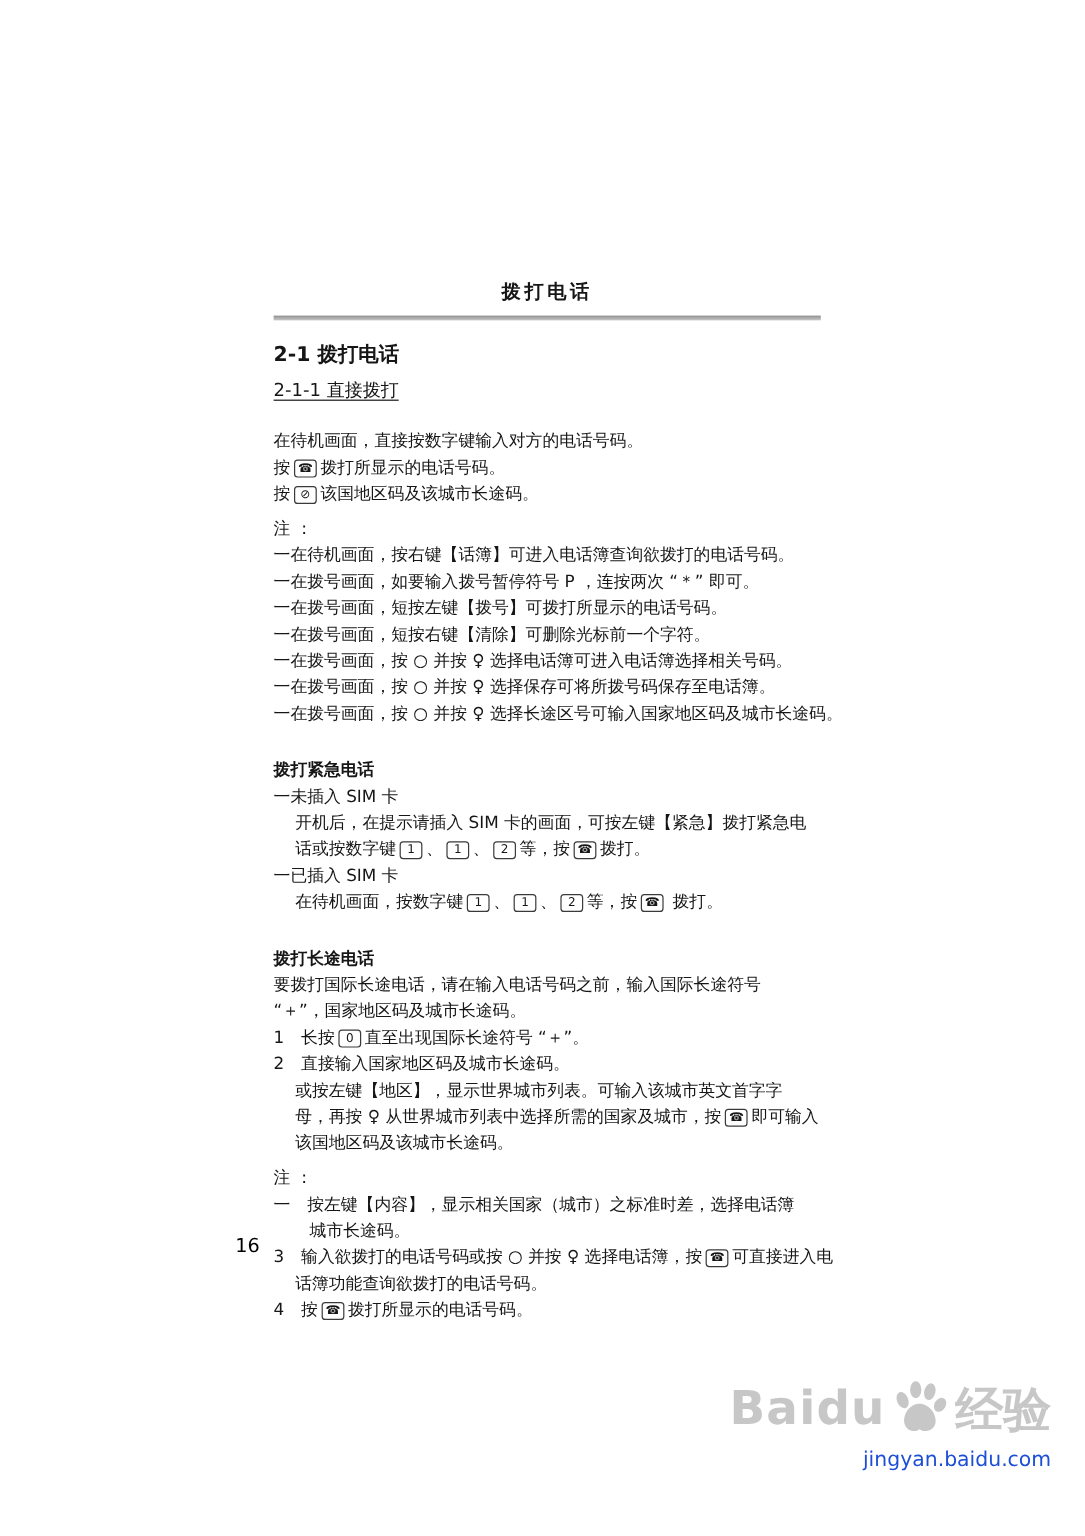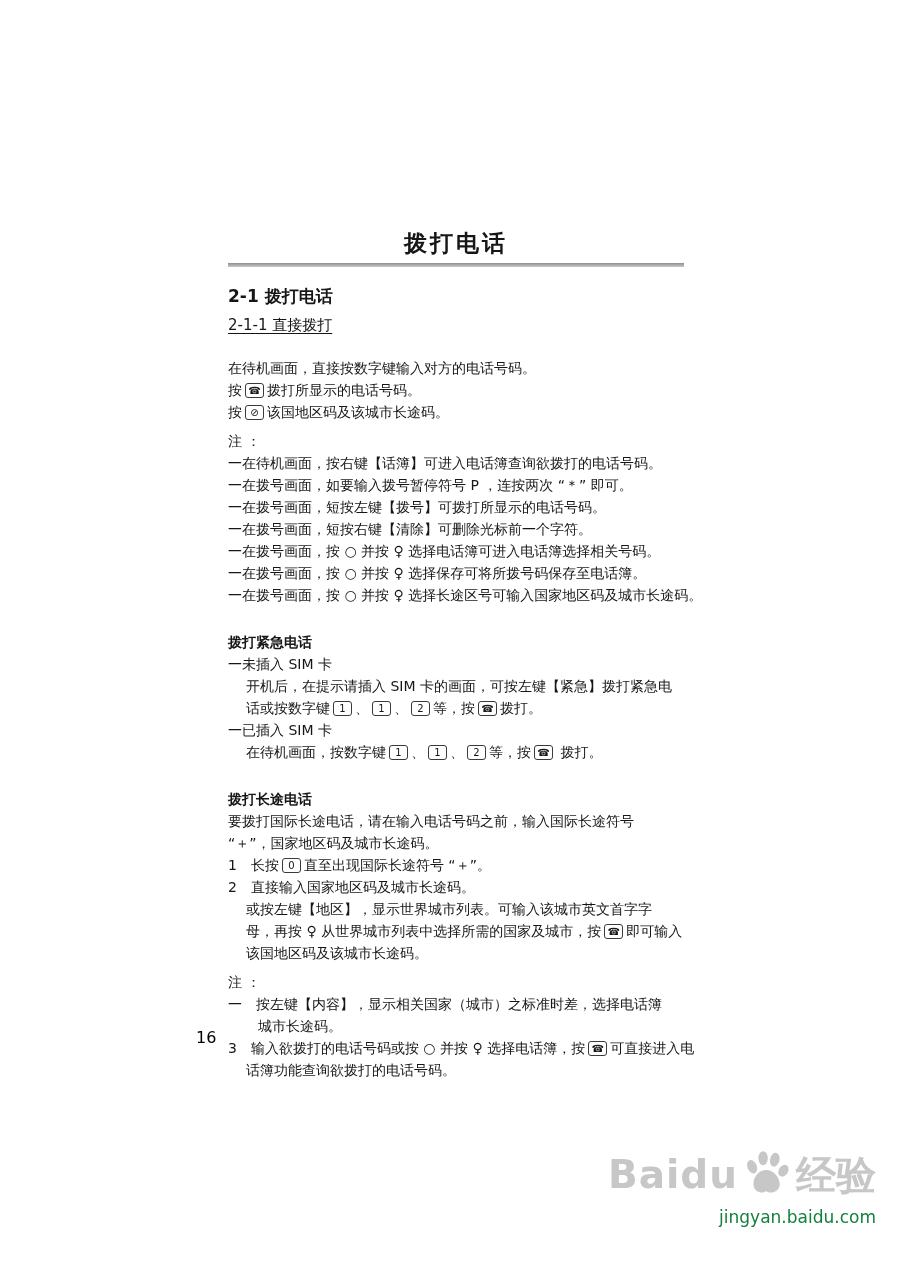--- a/index.html
+++ b/index.html
@@ -2,42 +2,42 @@
 <html><head>
 <meta charset="utf-8">
 <style>
   html,body { margin:0; padding:0; background:#ffffff; }
   .page {
     position:relative; width:904px; height:1280px; background:#ffffff;
     font-family:"DejaVu Sans","Liberation Sans",sans-serif;
     color:#161616; overflow:hidden;
   }
   .content { position:absolute; left:228px; top:230px; width:456px; }
-  .title { text-align:center; font-size:23px; font-weight:bold; letter-spacing:3px; line-height:26px; }
+  .title { text-align:center; font-size:16px; font-weight:bold; letter-spacing:3px; line-height:26px; }
   .rule { height:4px; margin-top:7px; background:linear-gradient(#8f8f8f,#c9c9c9); }
   .h2 { font-size:17px; font-weight:bold; margin-top:17px; line-height:24px; }
   .h3 { font-size:15px; margin-top:5px; line-height:24px; text-decoration:underline; text-underline-offset:3px; }
   #doc-body { margin-top:20px; }
   .blk { font-size:14px; line-height:22px; white-space:nowrap; }
   .b  { font-weight:bold; }
   .i1 { padding-left:18px; }
   .i2 { padding-left:30px; }
   .gs { margin-top:7px; }
   .gl { margin-top:25px; }
   .key {
     display:inline-block; border:1px solid #3a3a3a; border-radius:3px;
     font-size:10px; line-height:13px; min-width:13px; text-align:center;
     padding:0 2px; margin:0 3px; vertical-align:1px; background:#fff;
   }
   .pagenum { position:absolute; left:196px; top:1028px; font-size:16px; color:#000000; }
   .watermark { position:absolute; right:28px; top:1148px; color:#c7c7c7; }
   .wm-row { display:flex; align-items:center; justify-content:flex-end; gap:4px; font-weight:bold; }
   .wm-baidu { font-size:39px; letter-spacing:1px; line-height:52px; }
   .wm-cn { font-size:40px; line-height:52px; }
-  .wm-url { font-size:17px; color:#15803d; margin-top:5px; text-align:right; }
+  .wm-url { font-size:17px; color:#1d4ed8; margin-top:5px; text-align:right; }
   .paw { fill:#c7c7c7; }
 </style>
 </head>
 <body>
 
 <div class="page">
 
   <div class="content">
     <div class="title">拨打电话</div>
     <div class="rule"></div>
@@ -67,20 +67,21 @@
         <div class="blk"><span>1　长按</span><span class="key">0</span><span>直至出现国际长途符号 “＋”。</span></div>
         <div class="blk"><span>2　直接输入国家地区码及城市长途码。</span></div>
         <div class="blk i1"><span>或按左键【地区】，显示世界城市列表。可输入该城市英文首字字</span></div>
         <div class="blk i1"><span>母，再按 ♀ 从世界城市列表中选择所需的国家及城市，按</span><span class="key">☎</span><span>即可输入</span></div>
         <div class="blk i1"><span>该国地区码及该城市长途码。</span></div>
         <div class="blk gs"><span>注 ：</span></div>
         <div class="blk"><span>一　按左键【内容】，显示相关国家（城市）之标准时差，选择电话簿</span></div>
         <div class="blk i2"><span>城市长途码。</span></div>
         <div class="blk"><span>3　输入欲拨打的电话号码或按 ○ 并按 ♀ 选择电话簿，按</span><span class="key">☎</span><span>可直接进入电</span></div>
         <div class="blk i1"><span>话簿功能查询欲拨打的电话号码。</span></div>
+        <div class="blk"><span>4　按</span><span class="key">☎</span><span>拨打所显示的电话号码。</span></div>
       </div>
   </div>
 
   <div class="pagenum">16</div>
 
   <div class="watermark">
     <div class="wm-row">
       <span class="wm-baidu">Baidu</span>
       <span>
         <svg class="paw" viewBox="0 0 64 64" width="50" height="50" aria-hidden="true">

